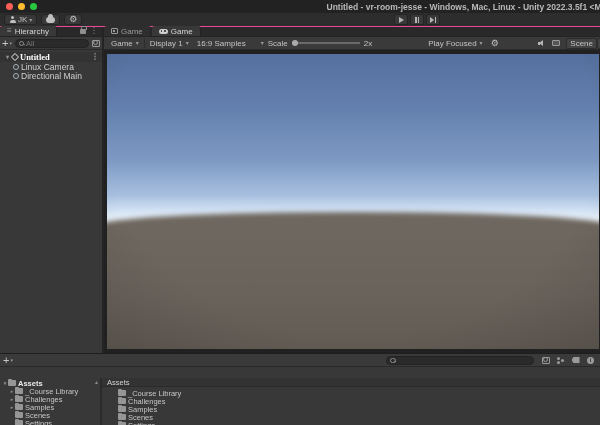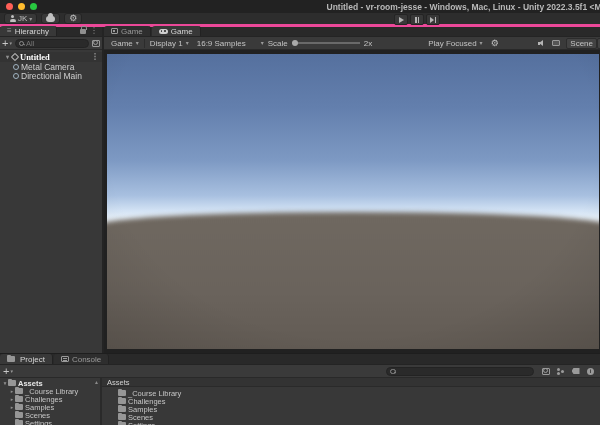--- a/index.html
+++ b/index.html
@@ -18,21 +18,21 @@
   .traffic { display:flex; gap:5px; margin-left:6px; }
   .traffic span { width:7px; height:7px; border-radius:50%; display:block; }
   .tl-red { background:#ff5f57; } .tl-yellow { background:#febc2e; } .tl-green { background:#28c840; }
   .title-text {
     position:absolute; left:50%; transform:translateX(9%); top:2px;
     font-size:8.5px; font-weight:bold; color:#b9b9b9; white-space:nowrap;
   }
   
   .main-toolbar {
     position:absolute; left:0; top:13px; width:600px; height:14px;
-    background:#2d2d2d; border-bottom:3px solid #ec4899;
+    background:#2d2d2d; border-bottom:1px solid #ec4899;
     display:flex; align-items:center;
   }
   .tb-btn {
     height:11px; background:#383838; border:1px solid #242424; border-radius:3px;
     display:flex; align-items:center; gap:2px; padding:0 4px; margin-left:4px;
     font-size:8px; color:#c0c0c0;
   }
   .person-icon { width:7px; height:7px; position:relative; display:block; }
   .person-icon::before { content:""; position:absolute; left:2px; top:0; width:3px; height:3px; border-radius:50%; background:#c0c0c0; }
   .person-icon::after { content:""; position:absolute; left:0.5px; top:3.5px; width:6px; height:3.5px; border-radius:3px 3px 1px 1px; background:#c0c0c0; }
@@ -218,21 +218,21 @@
     <div class="tree">
       <div class="h-row scene-row">
         <span class="arr down"></span>
         <span class="unity-icon"></span>
         <span>Untitled</span>
         <span class="spacer"></span>
         <span class="kebab" style="margin-right:3px">⋮</span>
       </div>
       <div class="h-row" style="padding-left:13px">
         <span class="go-icon"></span>
-        <span>Metal Camera</span>
+        <span>Linux Camera</span>
       </div>
       <div class="h-row" style="padding-left:13px">
         <span class="go-icon"></span>
         <span>Directional Main</span>
       </div>
     </div>
   </div>
 
   <div class="vsplit-main"></div>
 
@@ -284,30 +284,20 @@
         <div class="sky"></div>
         <div class="ground"></div>
         <div class="vignette"></div>
       </div>
     </div>
   </div>
 
   <div class="hsplit-bottom"></div>
 
   <div class="project-panel">
-    <div class="tabbar">
-      <div class="tab active">
-        <span class="folder-icon"></span>
-        <span>Project</span>
-      </div>
-      <div class="tab">
-        <span class="console-icon"></span>
-        <span>Console</span>
-      </div>
-    </div>
     <div class="proj-toolbar">
       <div class="add-btn">
         <span>+</span>
         <span class="caret">▾</span>
       </div>
       <div class="searchbox">
         <span class="mag-icon"></span>
       </div>
       <div class="icon-btn">
           <span class="winsearch-icon"></span>

